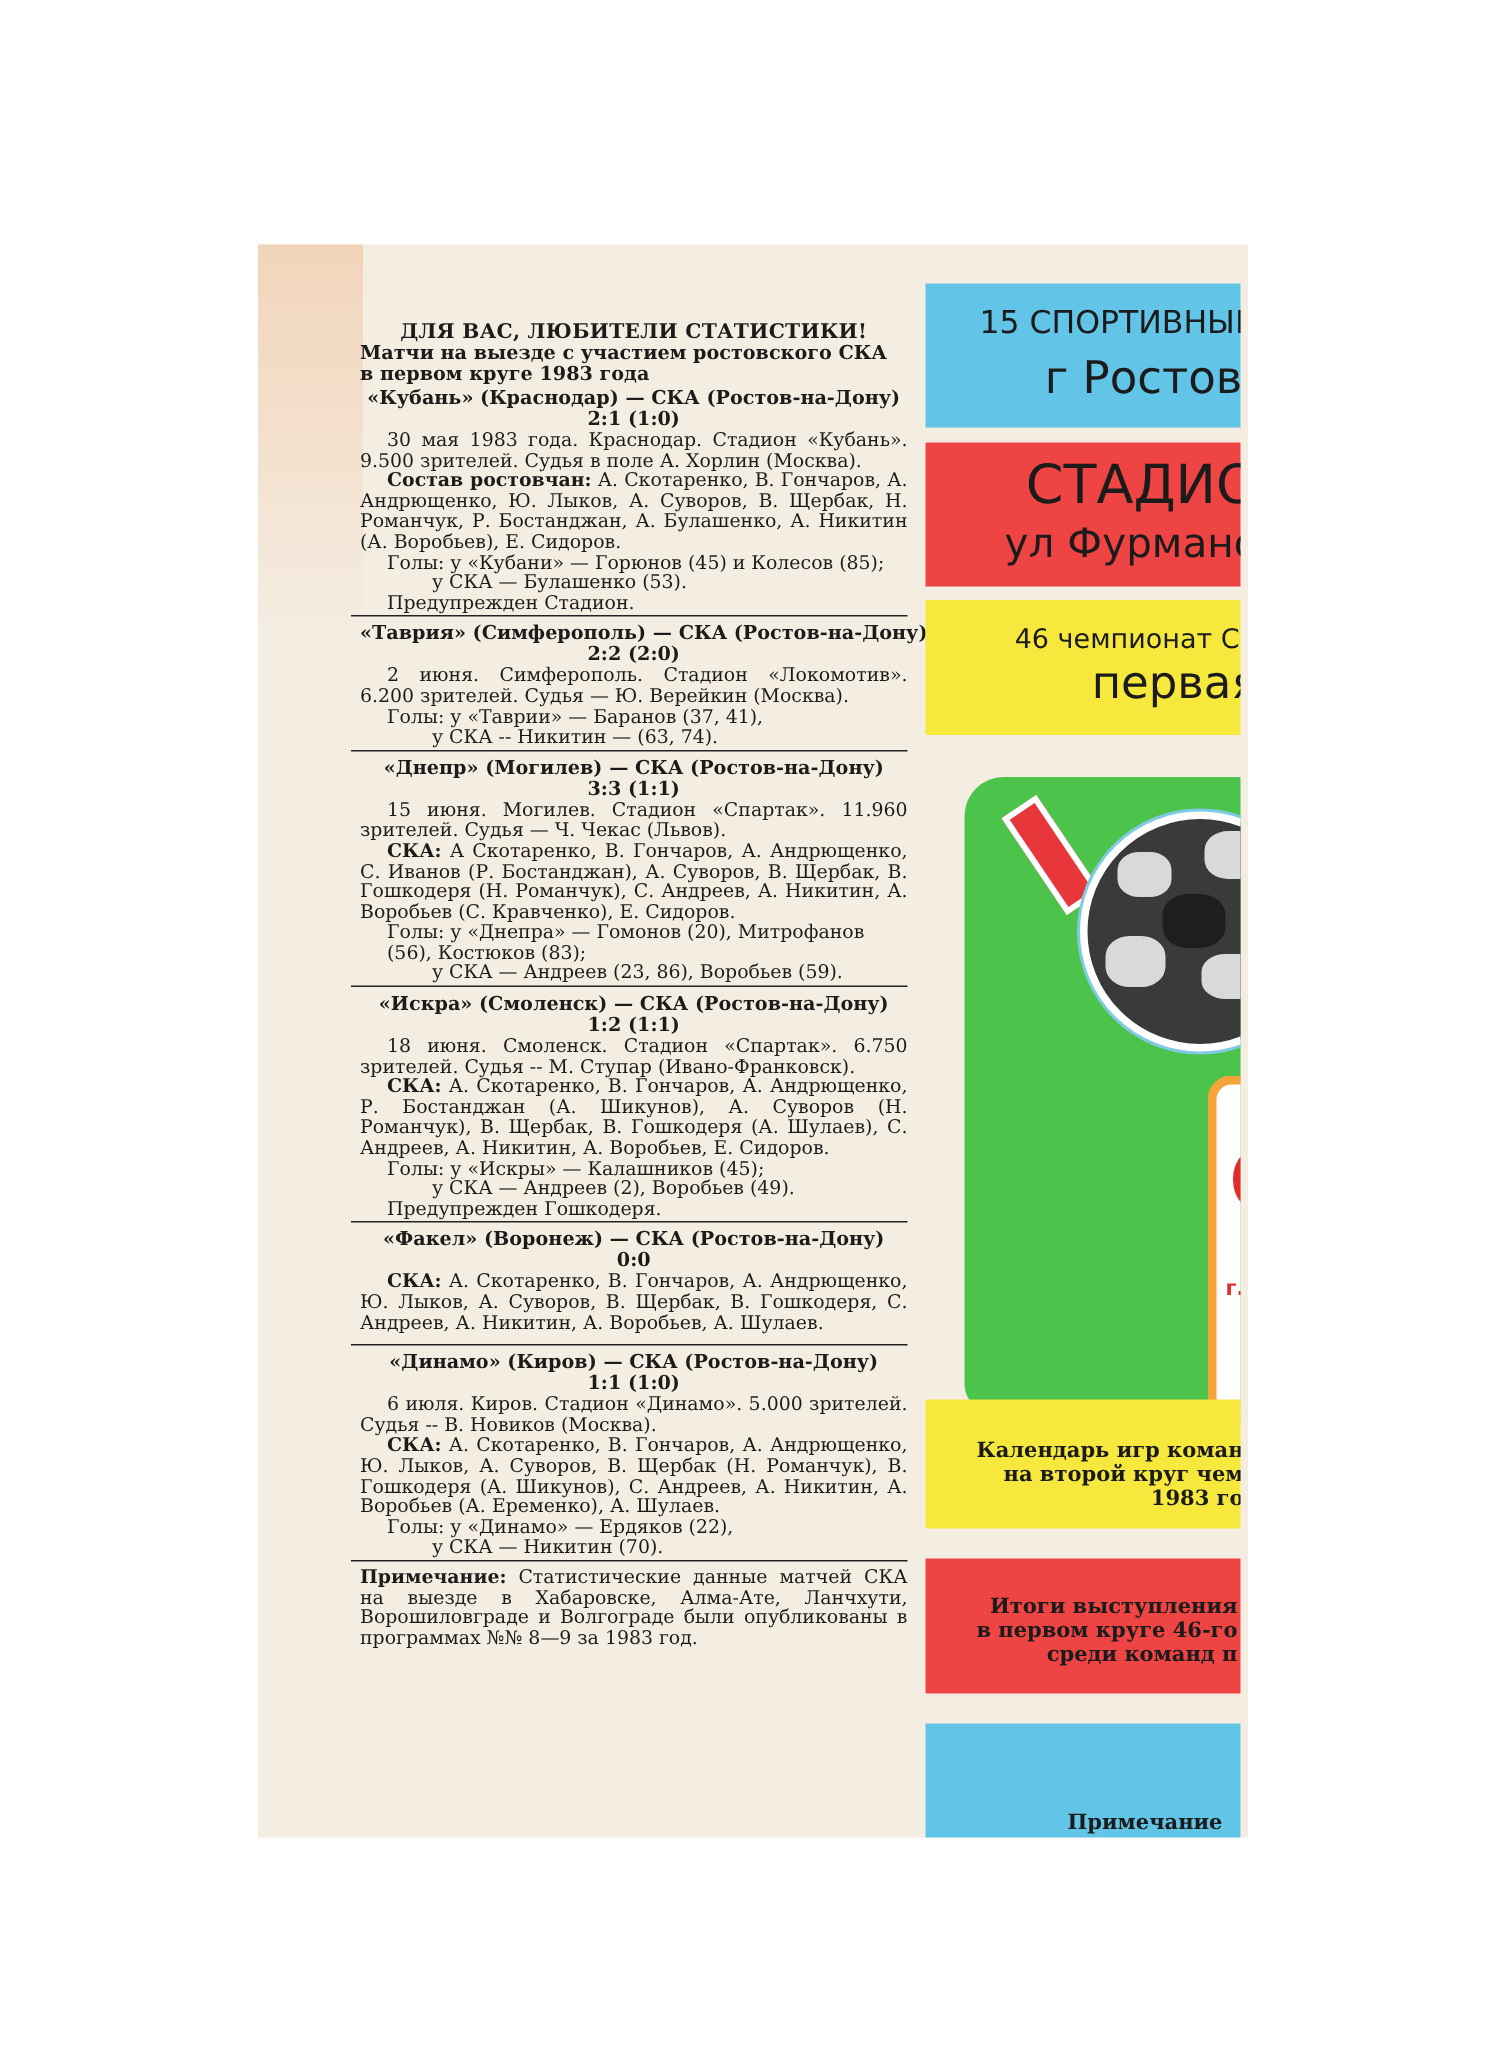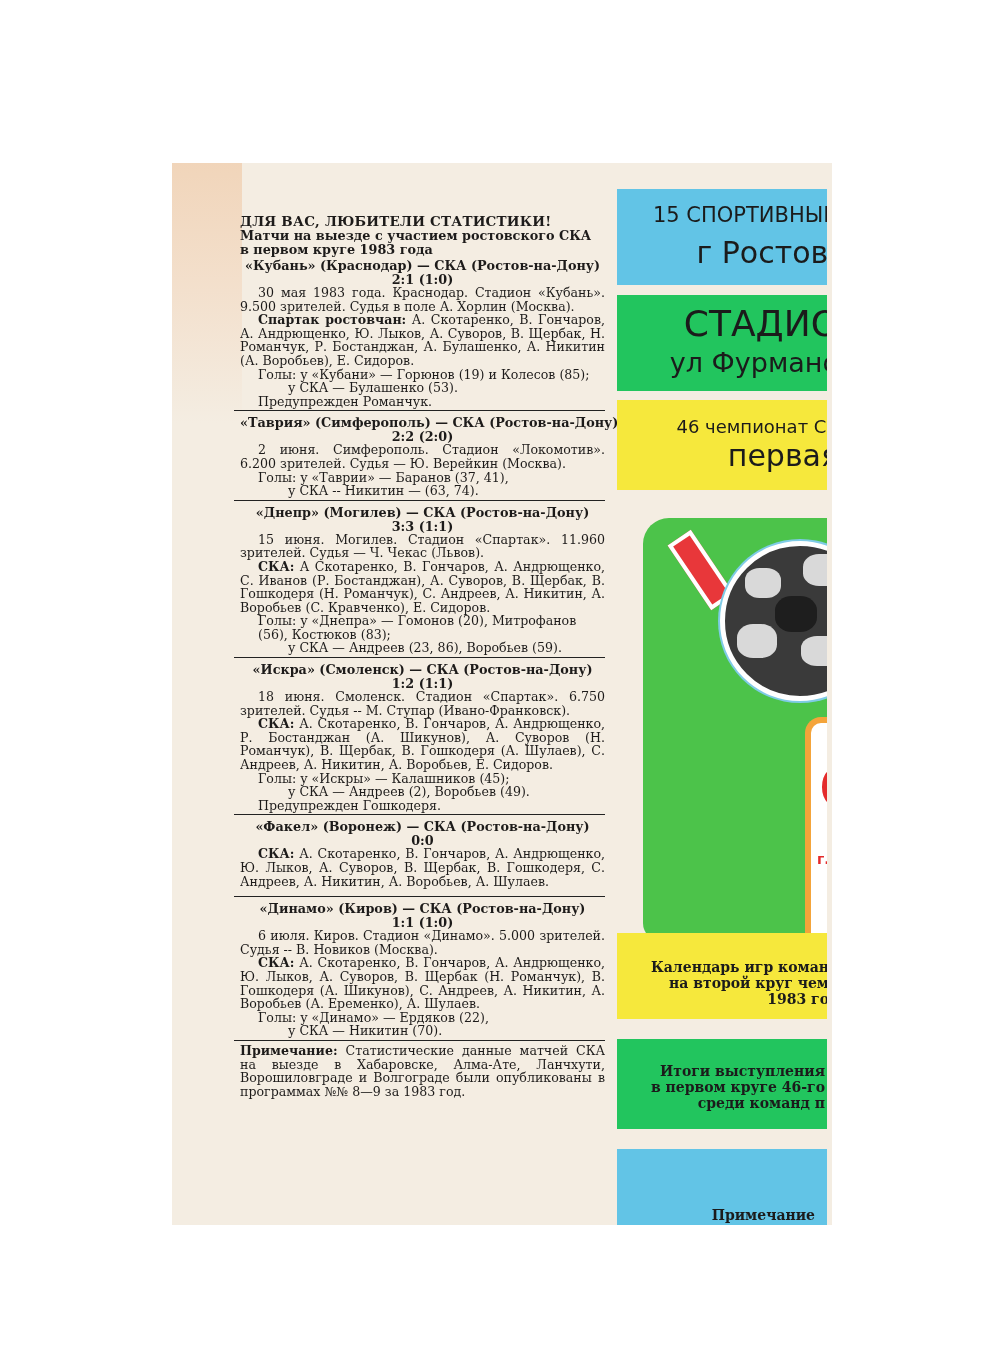--- a/index.html
+++ b/index.html
@@ -1,35 +1,35 @@
 <!DOCTYPE html>
 <html><head>
 <meta charset="utf-8">
 <style>
   html, body { margin:0; padding:0; }
   body { width:993px; height:1366px; background:#ffffff; position:relative; overflow:hidden; font-family:"DejaVu Serif", serif; }
   .paper { position:absolute; left:172px; top:163px; width:660px; height:1062px; background:#f4ede2; }
   .paper-shade { position:absolute; left:172px; top:163px; width:70px; height:260px; background:linear-gradient(180deg,#f0cfb0 0%, #f3ddc8 50%, rgba(244,237,226,0) 100%); opacity:.8; }
   .left-col { position:absolute; left:240px; top:214px; width:365px; color:#1d1b1a; font-size:12.6px; line-height:13.6px; }
-  .hdr-title { text-align:left; font-weight:bold; font-size:13.5px; line-height:15px; letter-spacing:.2px; }
+  .hdr-title { text-align:center; font-weight:bold; font-size:13.5px; line-height:15px; letter-spacing:.2px; }
   .hdr-sub { text-align:left; font-weight:bold; font-size:12.8px; line-height:14px; }
   .match { padding-top:2px; }
   .match-title { text-align:center; font-weight:bold; font-size:12.8px; line-height:14px; white-space:nowrap; }
   .match-score { text-align:center; font-weight:bold; font-size:12.8px; line-height:13px; }
   .par { text-indent:18px; text-align:justify; }
   .goal { padding-left:18px; }
   .goal2 { padding-left:48px; }
   .rule { border-top:1.4px solid #222; margin:2px 0 3px -6px; width:371px; }
   .b { font-weight:bold; }
   .note { text-indent:0; text-align:justify; }
 
   .right { position:absolute; left:605px; top:163px; width:222px; height:1062px; overflow:hidden; font-family:"DejaVu Sans", sans-serif; }
   .band { position:absolute; left:12px; width:230px; }
   .band-blue { background:#62c4e6; }
-  .band-green { background:#22c55e; }
+  .band-green { background:#ef4444; }
   .band-yellow { background:#f6e83c; }
   .txt { position:absolute; right:0; white-space:nowrap; color:#1b1b1b; }
   .serif { font-family:"DejaVu Serif", serif; font-weight:bold; }
   .field { position:absolute; left:38px; top:355px; width:200px; height:423px; background:#4cc34a; border-radius:26px 0 0 18px; }
   .ball { position:absolute; left:115px; top:378px; width:150px; height:150px; border-radius:50%; background:#3a3a3a; border:5px solid #fff; box-shadow:0 0 0 2px #7fcbe6; }
   .ball .p { position:absolute; background:#d9d9d9; border-radius:40%; }
   .stripe { position:absolute; left:82px; top:368px; width:20px; height:70px; background:#e8373a; transform:rotate(-34deg); border:4px solid #fff; }
   .shield { position:absolute; left:200px; top:554px; width:60px; height:220px; background:#fff; border:6px solid #f4a43a; border-right:none; border-radius:16px 0 0 16px; }
   .shield .big { position:absolute; left:8px; top:30px; font-size:60px; font-weight:bold; color:#e42b2b; }
   .shield .small { position:absolute; left:6px; top:128px; font-size:14px; font-weight:bold; color:#e42b2b; }
@@ -42,24 +42,24 @@
 
 <div class="left-col">
   <div class="hdr-title">ДЛЯ ВАС, ЛЮБИТЕЛИ СТАТИСТИКИ!</div>
   <div class="hdr-sub">Матчи на выезде с участием ростовского СКА</div>
   <div class="hdr-sub">в первом круге 1983 года</div>
 
   <div class="match">
     <div class="match-title">«Кубань» (Краснодар) — СКА (Ростов-на-Дону)</div>
     <div class="match-score">2:1 (1:0)</div>
     <div class="par">30 мая 1983 года. Краснодар. Стадион «Кубань». 9.500 зрителей. Судья в поле А. Хорлин (Москва).</div>
-    <div class="par"><span class="b">Спартак ростовчан:</span> <span>А. Скотаренко, В. Гончаров, А. Андрющенко, Ю. Лыков, А. Суворов, В. Щербак, Н. Романчук, Р. Бостанджан, А. Булашенко, А. Никитин (А. Воробьев), Е. Сидоров.</span></div>
-    <div class="goal">Голы: у «Кубани» — Горюнов (19) и Колесов (85);</div>
+    <div class="par"><span class="b">Состав ростовчан:</span> <span>А. Скотаренко, В. Гончаров, А. Андрющенко, Ю. Лыков, А. Суворов, В. Щербак, Н. Романчук, Р. Бостанджан, А. Булашенко, А. Никитин (А. Воробьев), Е. Сидоров.</span></div>
+    <div class="goal">Голы: у «Кубани» — Горюнов (45) и Колесов (85);</div>
     <div class="goal2">у СКА — Булашенко (53).</div>
-    <div class="goal">Предупрежден Романчук.</div>
+    <div class="goal">Предупрежден Стадион.</div>
   </div>
   <div class="rule"></div>
 
   <div class="match">
     <div class="match-title">«Таврия» (Симферополь) — СКА (Ростов-на-Дону)</div>
     <div class="match-score">2:2 (2:0)</div>
     <div class="par">2 июня. Симферополь. Стадион «Локомотив». 6.200 зрителей. Судья — Ю. Верейкин (Москва).</div>
     <div class="goal">Голы: у «Таврии» — Баранов (37, 41),</div>
     <div class="goal2">у СКА -- Никитин — (63, 74).</div>
   </div>

